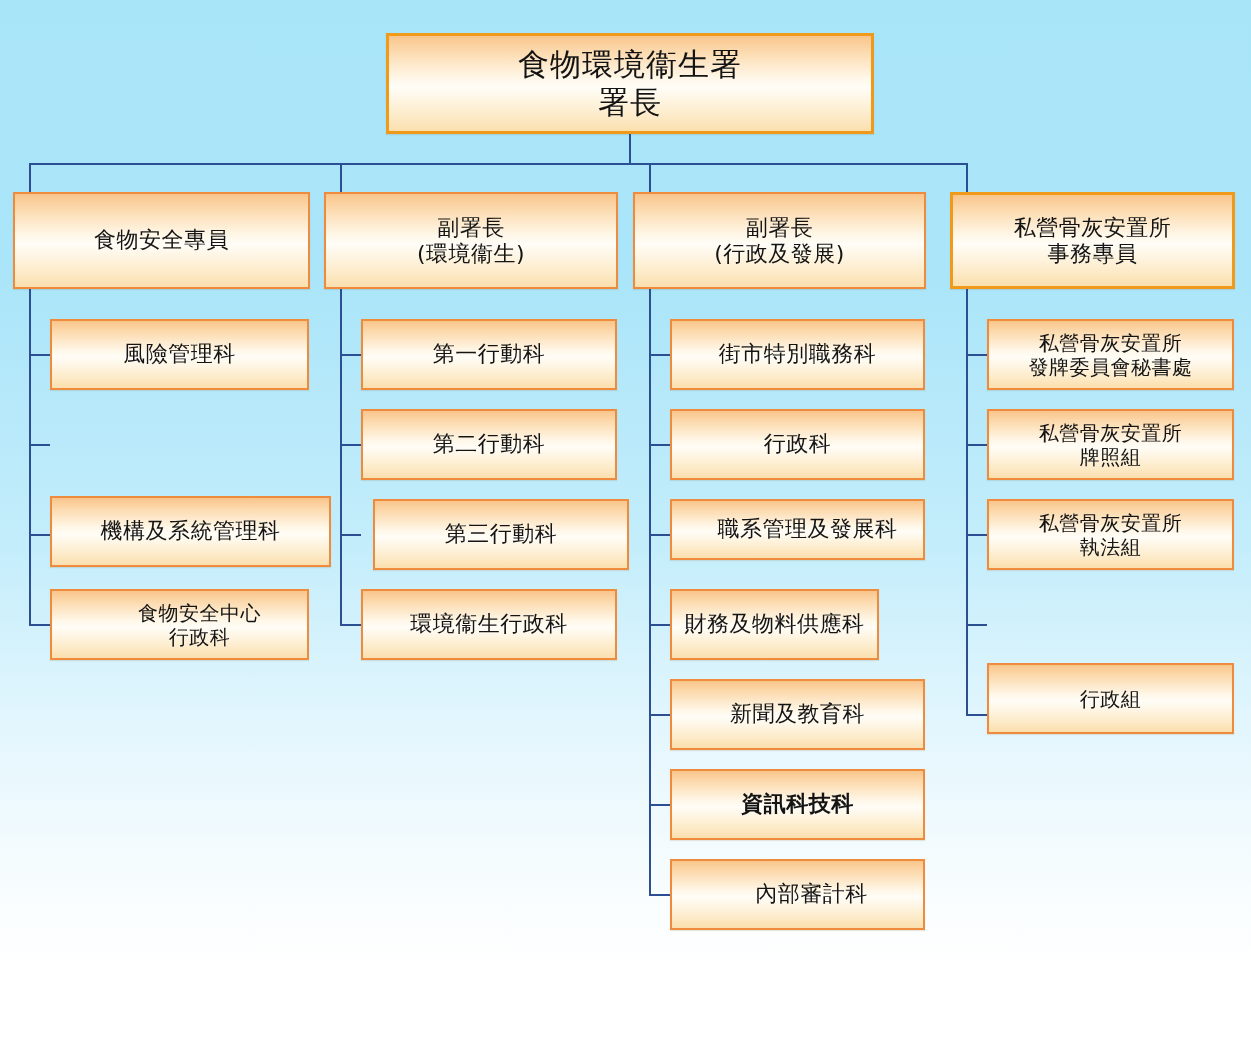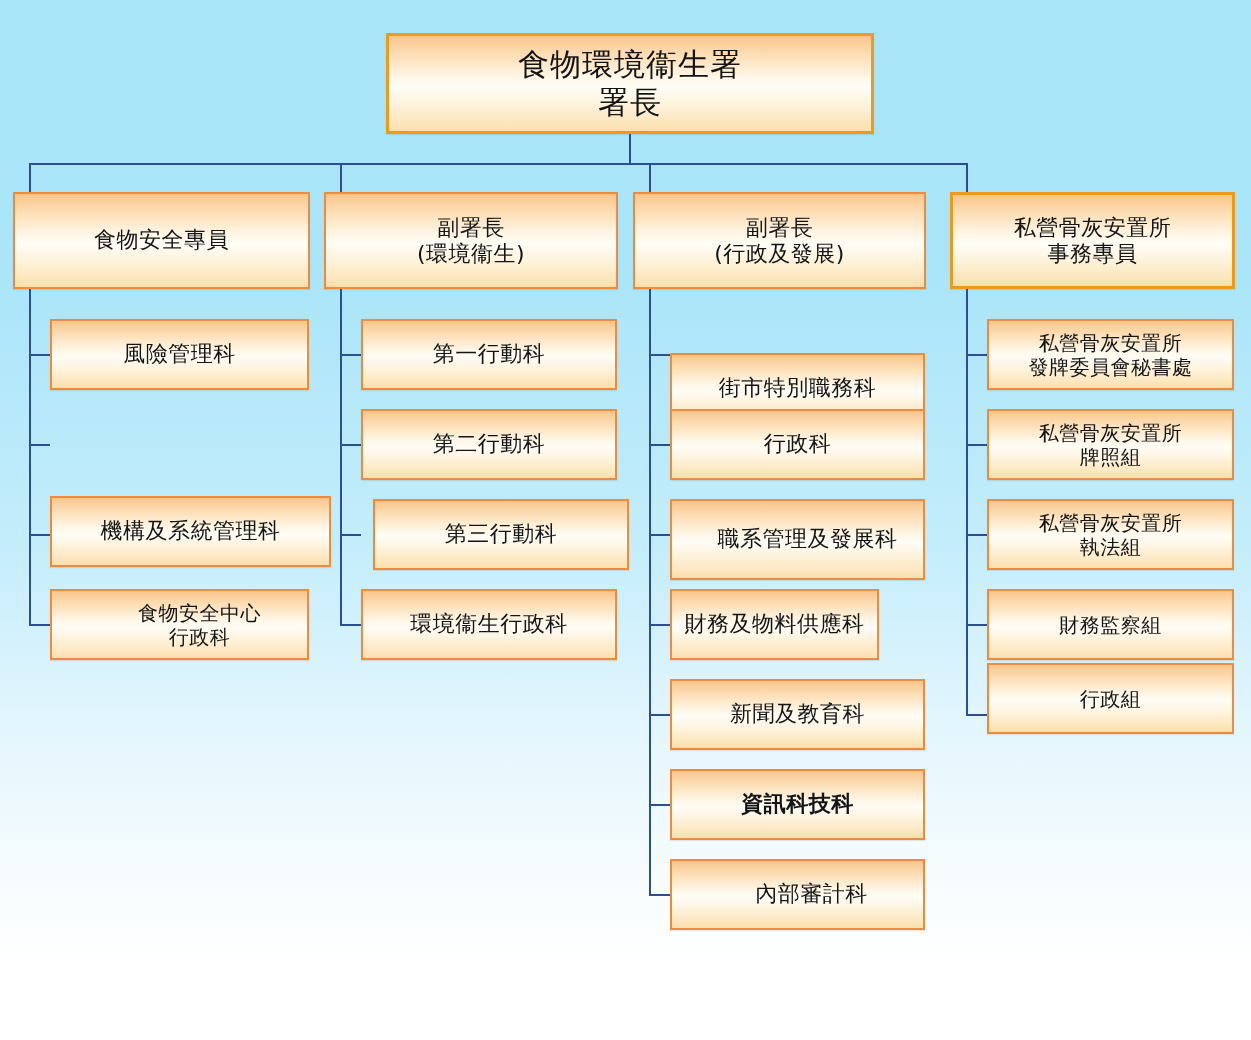--- a/index.html
+++ b/index.html
@@ -114,25 +114,25 @@
     <div class="box leaf" style="left: 361px; top: 409px; width: 256px; height: 71px;"><span>第二行動科</span></div>
     <div class="line h" style="left: 340px; top: 443.5px; width: 21px;"></div>
     <div class="box leaf" style="left: 373px; top: 499px; width: 256px; height: 71px;"><span>第三行動科</span></div>
     <div class="line h" style="left: 340px; top: 533.5px; width: 21px;"></div>
     <div class="box leaf" style="left: 361px; top: 589px; width: 256px; height: 71px;"><span>環境衞生行政科</span></div>
     <div class="line h" style="left: 340px; top: 623.5px; width: 21px;"></div>
     <div class="line v" style="left: 340px; top: 289px; height: 335.5px;"></div>
     <div class="line v" style="left: 649px; top: 163px; height: 29px;"></div>
     <div class="box head two-line" style="left: 633px; top: 192px; width: 293px; height: 97px;"><span>副署長
 (行政及發展)</span></div>
-    <div class="box leaf" style="left: 670px; top: 319px; width: 255px; height: 71px; margin-top: 34px;"><span>街市特別職務科</span></div>
+    <div class="box leaf" style="left: 670px; top: 319px; width: 255px; height: 71px;"><span>街市特別職務科</span></div>
     <div class="line h" style="left: 649px; top: 353.5px; width: 21px;"></div>
     <div class="box leaf" style="left: 670px; top: 409px; width: 255px; height: 71px;"><span>行政科</span></div>
     <div class="line h" style="left: 649px; top: 443.5px; width: 21px;"></div>
-    <div class="box leaf" style="left: 670px; top: 499px; width: 255px; height: 81px; padding-left: 20px;"><span>職系管理及發展科</span></div>
+    <div class="box leaf" style="left: 670px; top: 499px; width: 255px; height: 61px; padding-left: 20px;"><span>職系管理及發展科</span></div>
     <div class="line h" style="left: 649px; top: 533.5px; width: 21px;"></div>
     <div class="box leaf" style="left: 670px; top: 589px; width: 209px; height: 71px;"><span>財務及物料供應科</span></div>
     <div class="line h" style="left: 649px; top: 623.5px; width: 21px;"></div>
     <div class="box leaf" style="left: 670px; top: 679px; width: 255px; height: 71px;"><span>新聞及教育科</span></div>
     <div class="line h" style="left: 649px; top: 713.5px; width: 21px;"></div>
     <div class="box leaf" style="left: 670px; top: 769px; width: 255px; height: 71px; font-weight: bold;"><span>資訊科技科</span></div>
     <div class="line h" style="left: 649px; top: 803.5px; width: 21px;"></div>
     <div class="box leaf" style="left: 670px; top: 859px; width: 255px; height: 71px; padding-left: 28px;"><span>內部審計科</span></div>
     <div class="line h" style="left: 649px; top: 893.5px; width: 21px;"></div>
     <div class="line v" style="left: 649px; top: 289px; height: 605.5px;"></div>
@@ -141,18 +141,17 @@
 事務專員</span></div>
     <div class="box leaf small" style="left: 987px; top: 319px; width: 247px; height: 71px;"><span>私營骨灰安置所
 發牌委員會秘書處</span></div>
     <div class="line h" style="left: 966px; top: 353.5px; width: 21px;"></div>
     <div class="box leaf small" style="left: 987px; top: 409px; width: 247px; height: 71px;"><span>私營骨灰安置所
 牌照組</span></div>
     <div class="line h" style="left: 966px; top: 443.5px; width: 21px;"></div>
     <div class="box leaf small" style="left: 987px; top: 499px; width: 247px; height: 71px;"><span>私營骨灰安置所
 執法組</span></div>
     <div class="line h" style="left: 966px; top: 533.5px; width: 21px;"></div>
-    <div class="box leaf small" style="left: 987px; top: 589px; width: 247px; height: 71px;"><span>財務監察組</span></div>
     <div class="line h" style="left: 966px; top: 623.5px; width: 21px;"></div>
     <div class="box leaf small" style="left: 987px; top: 663px; width: 247px; height: 71px;"><span>行政組</span></div>
     <div class="line h" style="left: 966px; top: 713.5px; width: 21px;"></div>
     <div class="line v" style="left: 966px; top: 289px; height: 425.5px;"></div>
   </div>
 
 </body></html>

